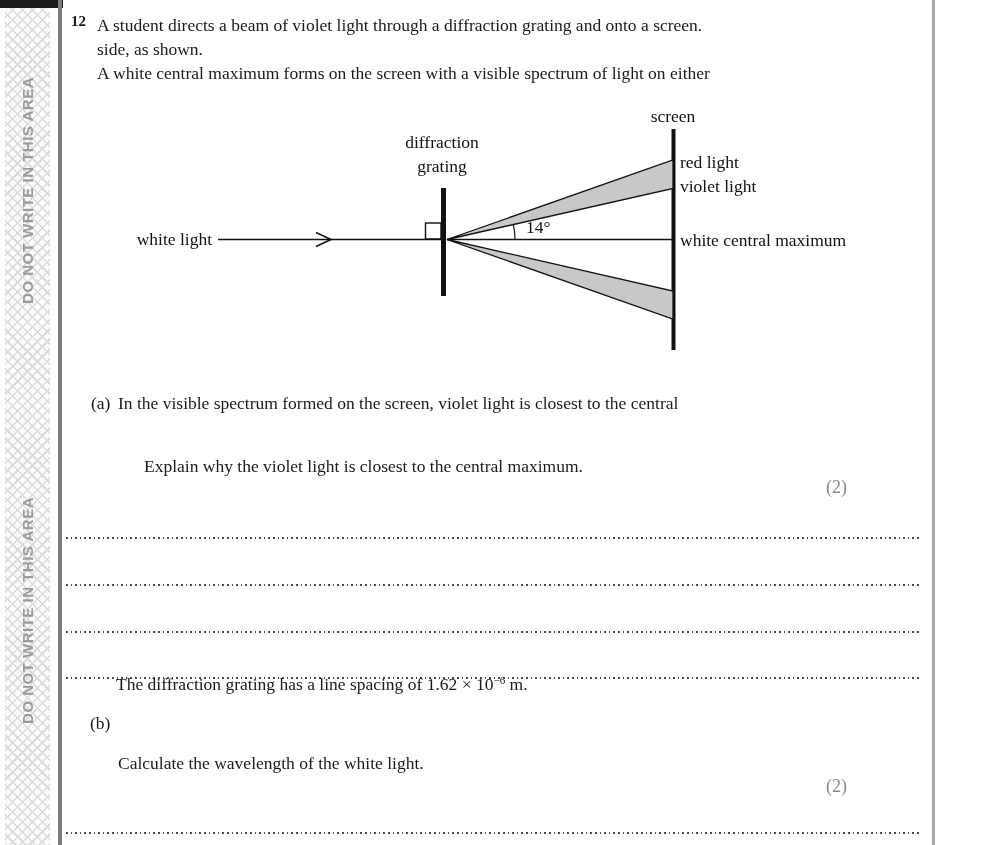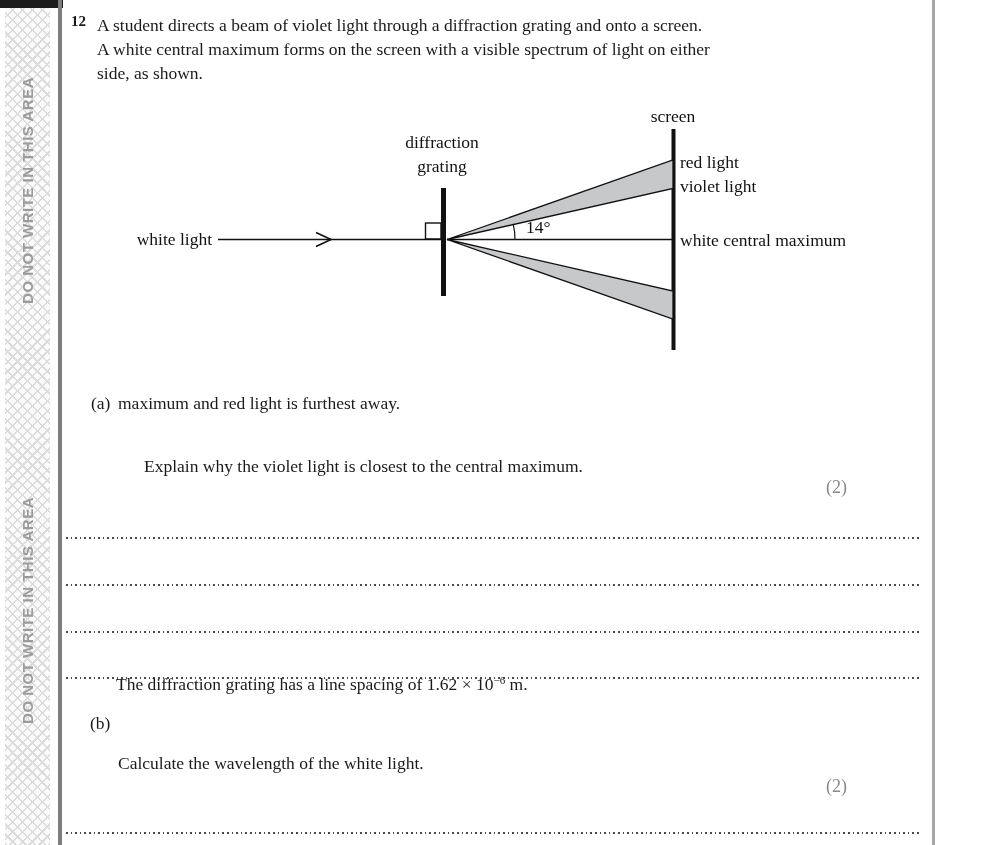--- a/index.html
+++ b/index.html
@@ -60,22 +60,22 @@
 </div>
 <div class="abs warning-box" style="top:475px;height:270px;">
   <span>DO NOT WRITE IN THIS AREA</span>
 </div>
 <div class="abs border-left"></div>
 <div class="abs border-right"></div>
 
 <div class="abs qnum" style="left:71px;top:13px;">12</div>
 <div class="abs body-text" style="left:97px;top:13px;">
   <div>A student directs a beam of violet light through a diffraction grating and onto a screen.</div>
+  <div>side, as shown.</div>
   <div>A white central maximum forms on the screen with a visible spectrum of light on either</div>
-  <div>side, as shown.</div>
 </div>
 
 <svg class="abs" style="left:62px;top:95px;" width="871" height="270" viewBox="62 95 871 270">
 
   <text x="673" y="122" text-anchor="middle">screen</text>
   <text x="442" y="148" text-anchor="middle">diffraction</text>
   <text x="442" y="172" text-anchor="middle">grating</text>
   <text x="212" y="245" text-anchor="end">white light</text>
   <text x="680" y="168">red light</text>
   <text x="680" y="192">violet light</text>
@@ -93,21 +93,21 @@
   <line x1="447" y1="239.5" x2="672" y2="239.5" stroke="#111" stroke-width="1.3"></line>
 
   <polygon points="447,239.5 673,160 673,188.5" stroke="#111" stroke-width="1.3" fill="#c6c8ca"></polygon>
   <polygon points="447,239.5 673,291 673,319" stroke="#111" stroke-width="1.3" fill="#c6c8ca"></polygon>
 
   <path d="M515 239.5 A69 69 0 0 0 513.2 223.9" fill="none" stroke="#111" stroke-width="1.2"></path>
 </svg>
 
 <div class="abs body-text" style="left:91px;top:391px;">(a)</div>
 <div class="abs body-text" style="left:118px;top:391px;">
-  <div>maximum and red light is furthest away.</div>
+  <div>In the visible spectrum formed on the screen, violet light is closest to the central</div>
 </div>
 <div class="abs body-text" style="left:118px;top:454px;margin-left:26px;">Explain why the violet light is closest to the central maximum.</div>
 <div class="abs marks" style="left:826px;top:477px;">(2)</div>
 
 <div class="abs dots" style="top:537px;"></div>
 <div class="abs dots" style="top:584px;"></div>
 <div class="abs dots" style="top:630.5px;"></div>
 <div class="abs dots" style="top:677px;"></div>
 
 <div class="abs body-text" style="left:90px;top:711px;">(b)</div>

